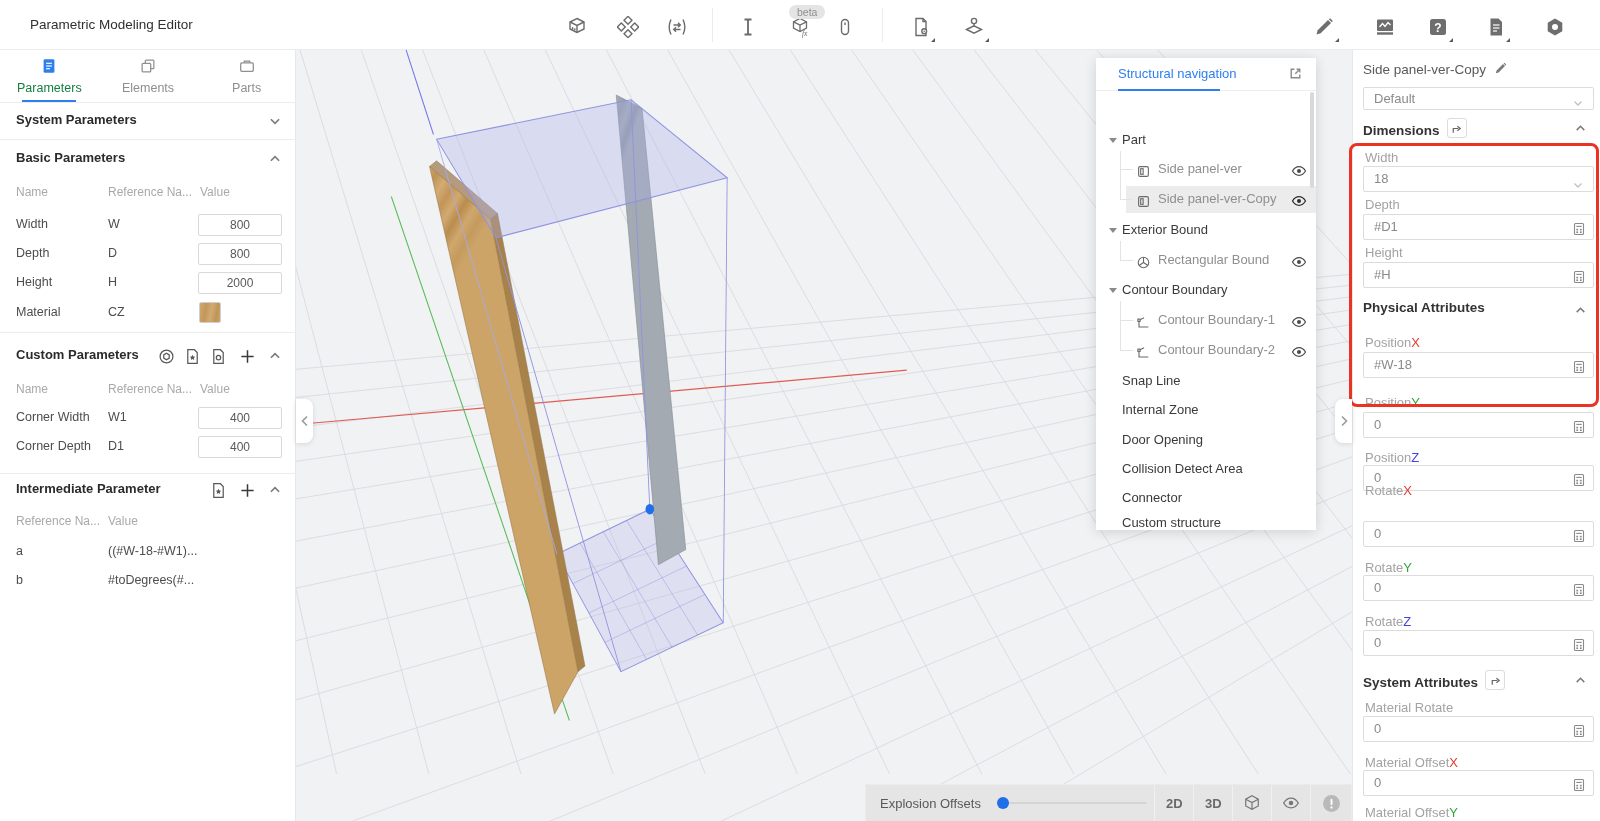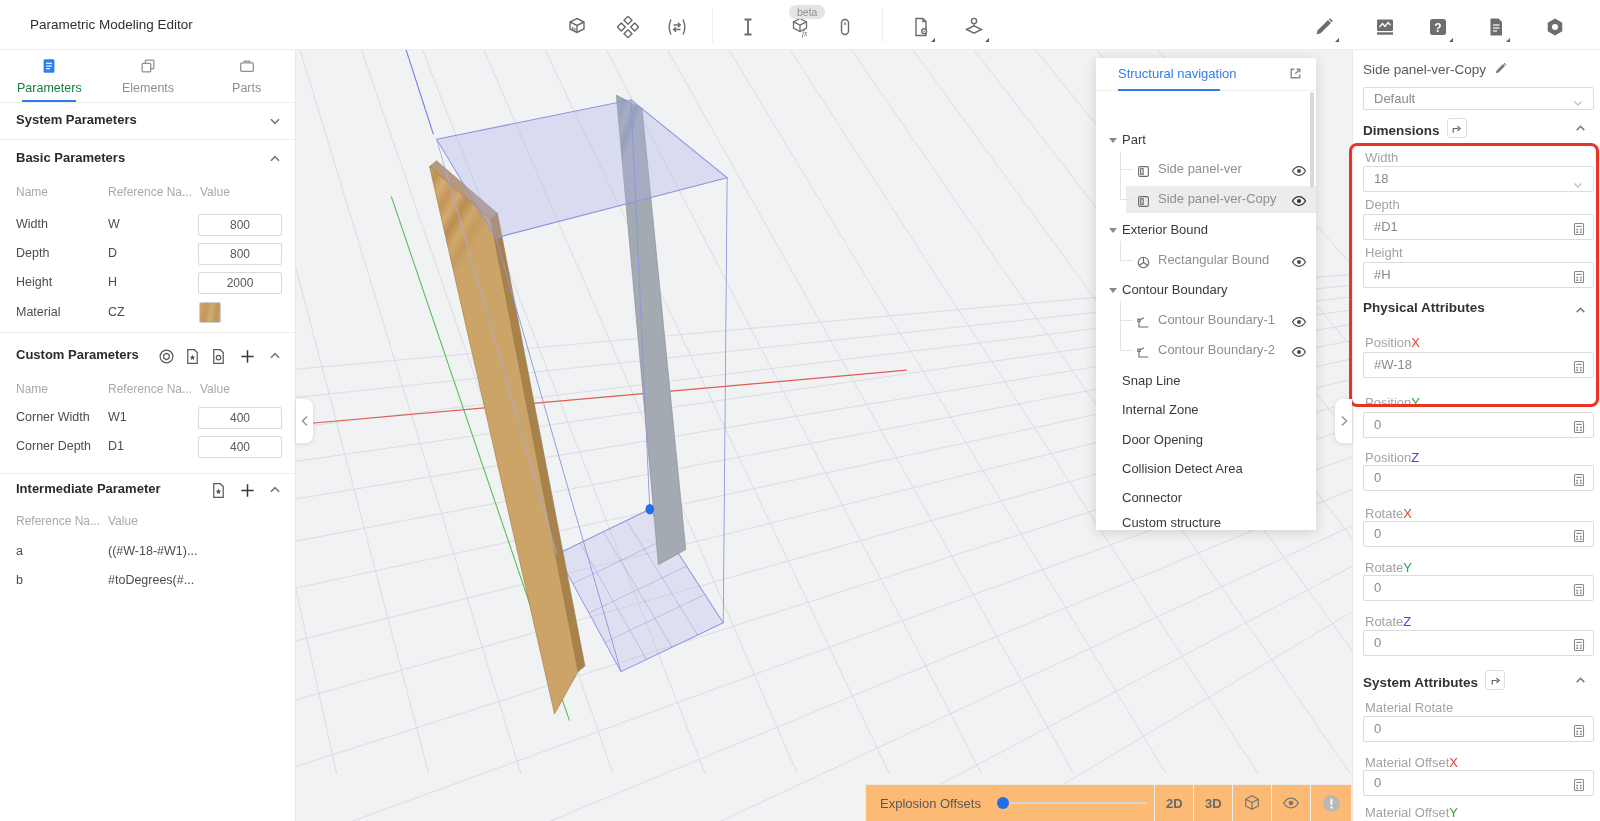--- a/index.html
+++ b/index.html
@@ -43,21 +43,21 @@
   
   .viewport { position:absolute; left:296px; top:50px; width:1056px; height:771px; background:#f1f2f4; }
   #scene { position:absolute; left:0; top:0; }
   .collapse-tab { position:absolute; width:17px; height:44px; background:#fff; z-index:12;
     display:flex; align-items:center; justify-content:center; cursor:pointer;
     box-shadow:0 1px 5px rgba(0,0,0,.12); color:#9a9a9a; }
   .collapse-tab.left { left:296px; top:399px; border-radius:0 8px 8px 0; }
   .collapse-tab.right { left:1335px; top:399px; border-radius:8px 0 0 8px; }
 
   
-  .bottom-bar { position:absolute; left:865px; top:784px; width:487px; height:37px; background:#fdba74;
+  .bottom-bar { position:absolute; left:865px; top:784px; width:487px; height:37px; background:#e5e5e5;
     border:1px solid #ebebeb; border-bottom:none; display:flex; z-index:14; }
   .bb-cell { border-right:1px solid #f0f0f0; display:flex; align-items:center; justify-content:center; cursor:pointer; }
   .bb-cell:last-child { border-right:none; }
   .bb-slider { width:290px; justify-content:flex-start; padding-left:14px; cursor:default; }
   .bb-label { font-size:13px; color:#595959; margin-right:18px; }
   .bb-track { position:relative; width:148px; height:2px; background:#d4d4d4; border-radius:1px; }
   .bb-dot { position:absolute; left:-2px; top:-5px; width:12px; height:12px; border-radius:50%; background:#1f6fe8; cursor:pointer; }
   .bb-btn { width:39px; font-size:13px; font-weight:700; color:#6a6a6a; }
 
   
@@ -751,21 +751,21 @@
           <rect x="2.5" y="1.5" width="9" height="11" rx="1"></rect>
           <line x1="4.3" y1="4.4" x2="9.7" y2="4.4"></line>
           <rect x="4.3" y="6.8" width="1.8" height="1.6" fill="#8a8a8a" stroke="none"></rect>
           <rect x="7.9" y="6.8" width="1.8" height="1.6" fill="#8a8a8a" stroke="none"></rect>
           <rect x="4.3" y="9.4" width="1.8" height="1.6" fill="#8a8a8a" stroke="none"></rect>
           <rect x="7.9" y="9.4" width="1.8" height="1.6" fill="#8a8a8a" stroke="none"></rect>
         </svg>
     </span>
   </div>
 
-  <div class="f-label" style="top:456px"><span>Rotate</span><span class="ax-x">X</span></div>
+  <div class="f-label" style="top:433px"><span>Rotate</span><span class="ax-x">X</span></div>
   <div class="insp-input" style="top:471px">
     <span>0</span>
     <span class="calc-ic">
       <svg width="14" height="14" viewBox="0 0 14 14" fill="none" stroke="#8a8a8a" stroke-width="1.1">
           <rect x="2.5" y="1.5" width="9" height="11" rx="1"></rect>
           <line x1="4.3" y1="4.4" x2="9.7" y2="4.4"></line>
           <rect x="4.3" y="6.8" width="1.8" height="1.6" fill="#8a8a8a" stroke="none"></rect>
           <rect x="7.9" y="6.8" width="1.8" height="1.6" fill="#8a8a8a" stroke="none"></rect>
           <rect x="4.3" y="9.4" width="1.8" height="1.6" fill="#8a8a8a" stroke="none"></rect>
           <rect x="7.9" y="9.4" width="1.8" height="1.6" fill="#8a8a8a" stroke="none"></rect>

